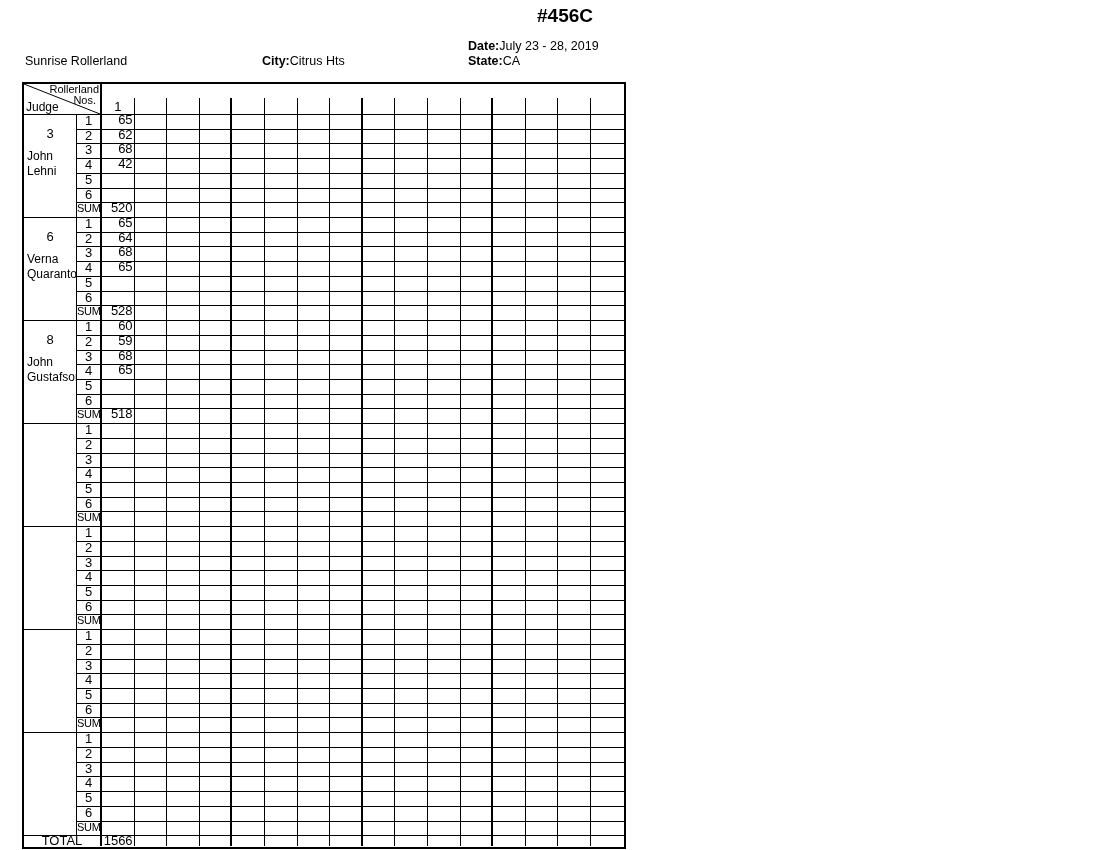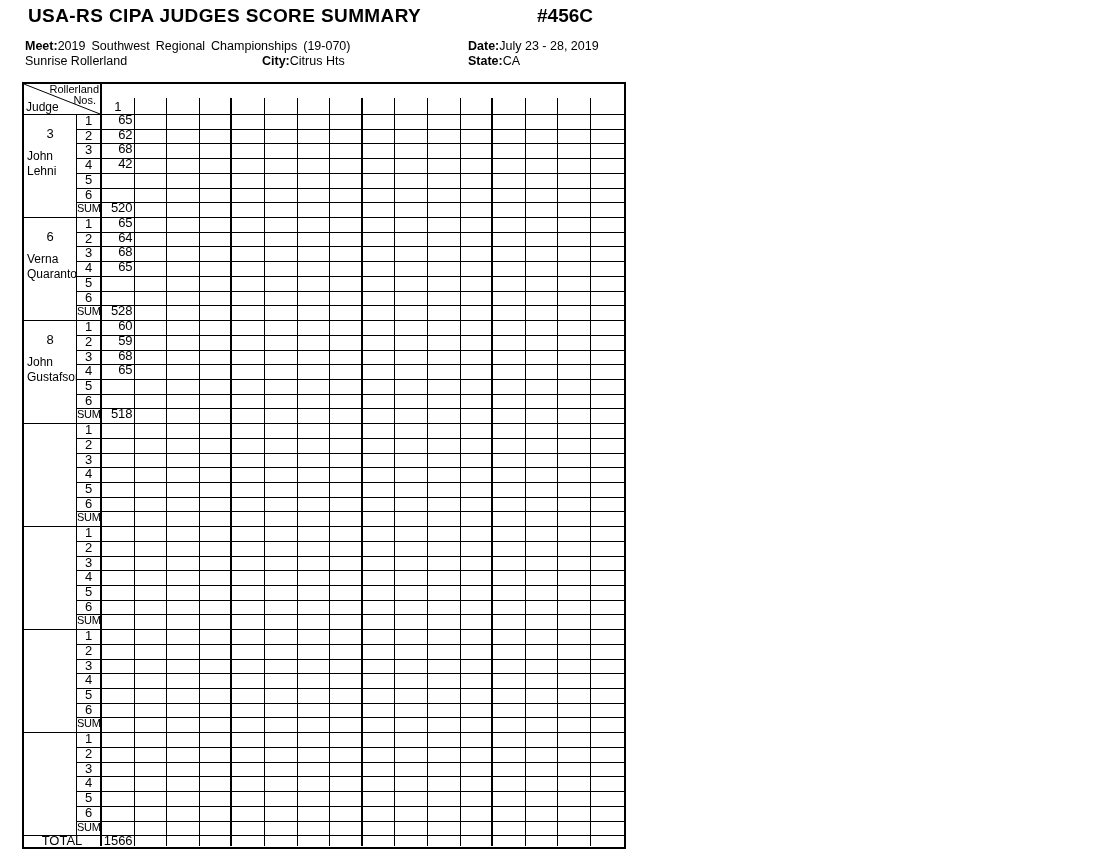--- a/index.html
+++ b/index.html
@@ -51,25 +51,23 @@
 
   .namecell{overflow:hidden;}
   .judge-num{text-align:center;font-size:13px;margin-top:11px;}
   .judge-names{margin-top:8px;padding-left:3px;font-size:12px;line-height:15px;}
 </style>
 </head>
 <body>
 
 <div id="page">
 
-  <div id="title" class="abs">USA-RS CIPA JUDGES SCORE SUMMARY</div>
   <div id="refnum" class="abs">#456C</div>
 
 
-  <div id="l-meet" class="abs hline"><b>Meet:</b><span class="hval">2019 Southwest Regional Championships (19-070)</span></div>
 
   <div id="l-date" class="abs hline"><b>Date:</b><span>July 23 - 28, 2019</span></div>
 
   <div id="l-venue" class="abs hline">Sunrise Rollerland</div>
 
   <div id="l-city" class="abs hline"><b>City:</b><span>Citrus Hts</span></div>
 
   <div id="l-state" class="abs hline"><b>State:</b><span>CA</span></div>
 
   <div id="grid">

